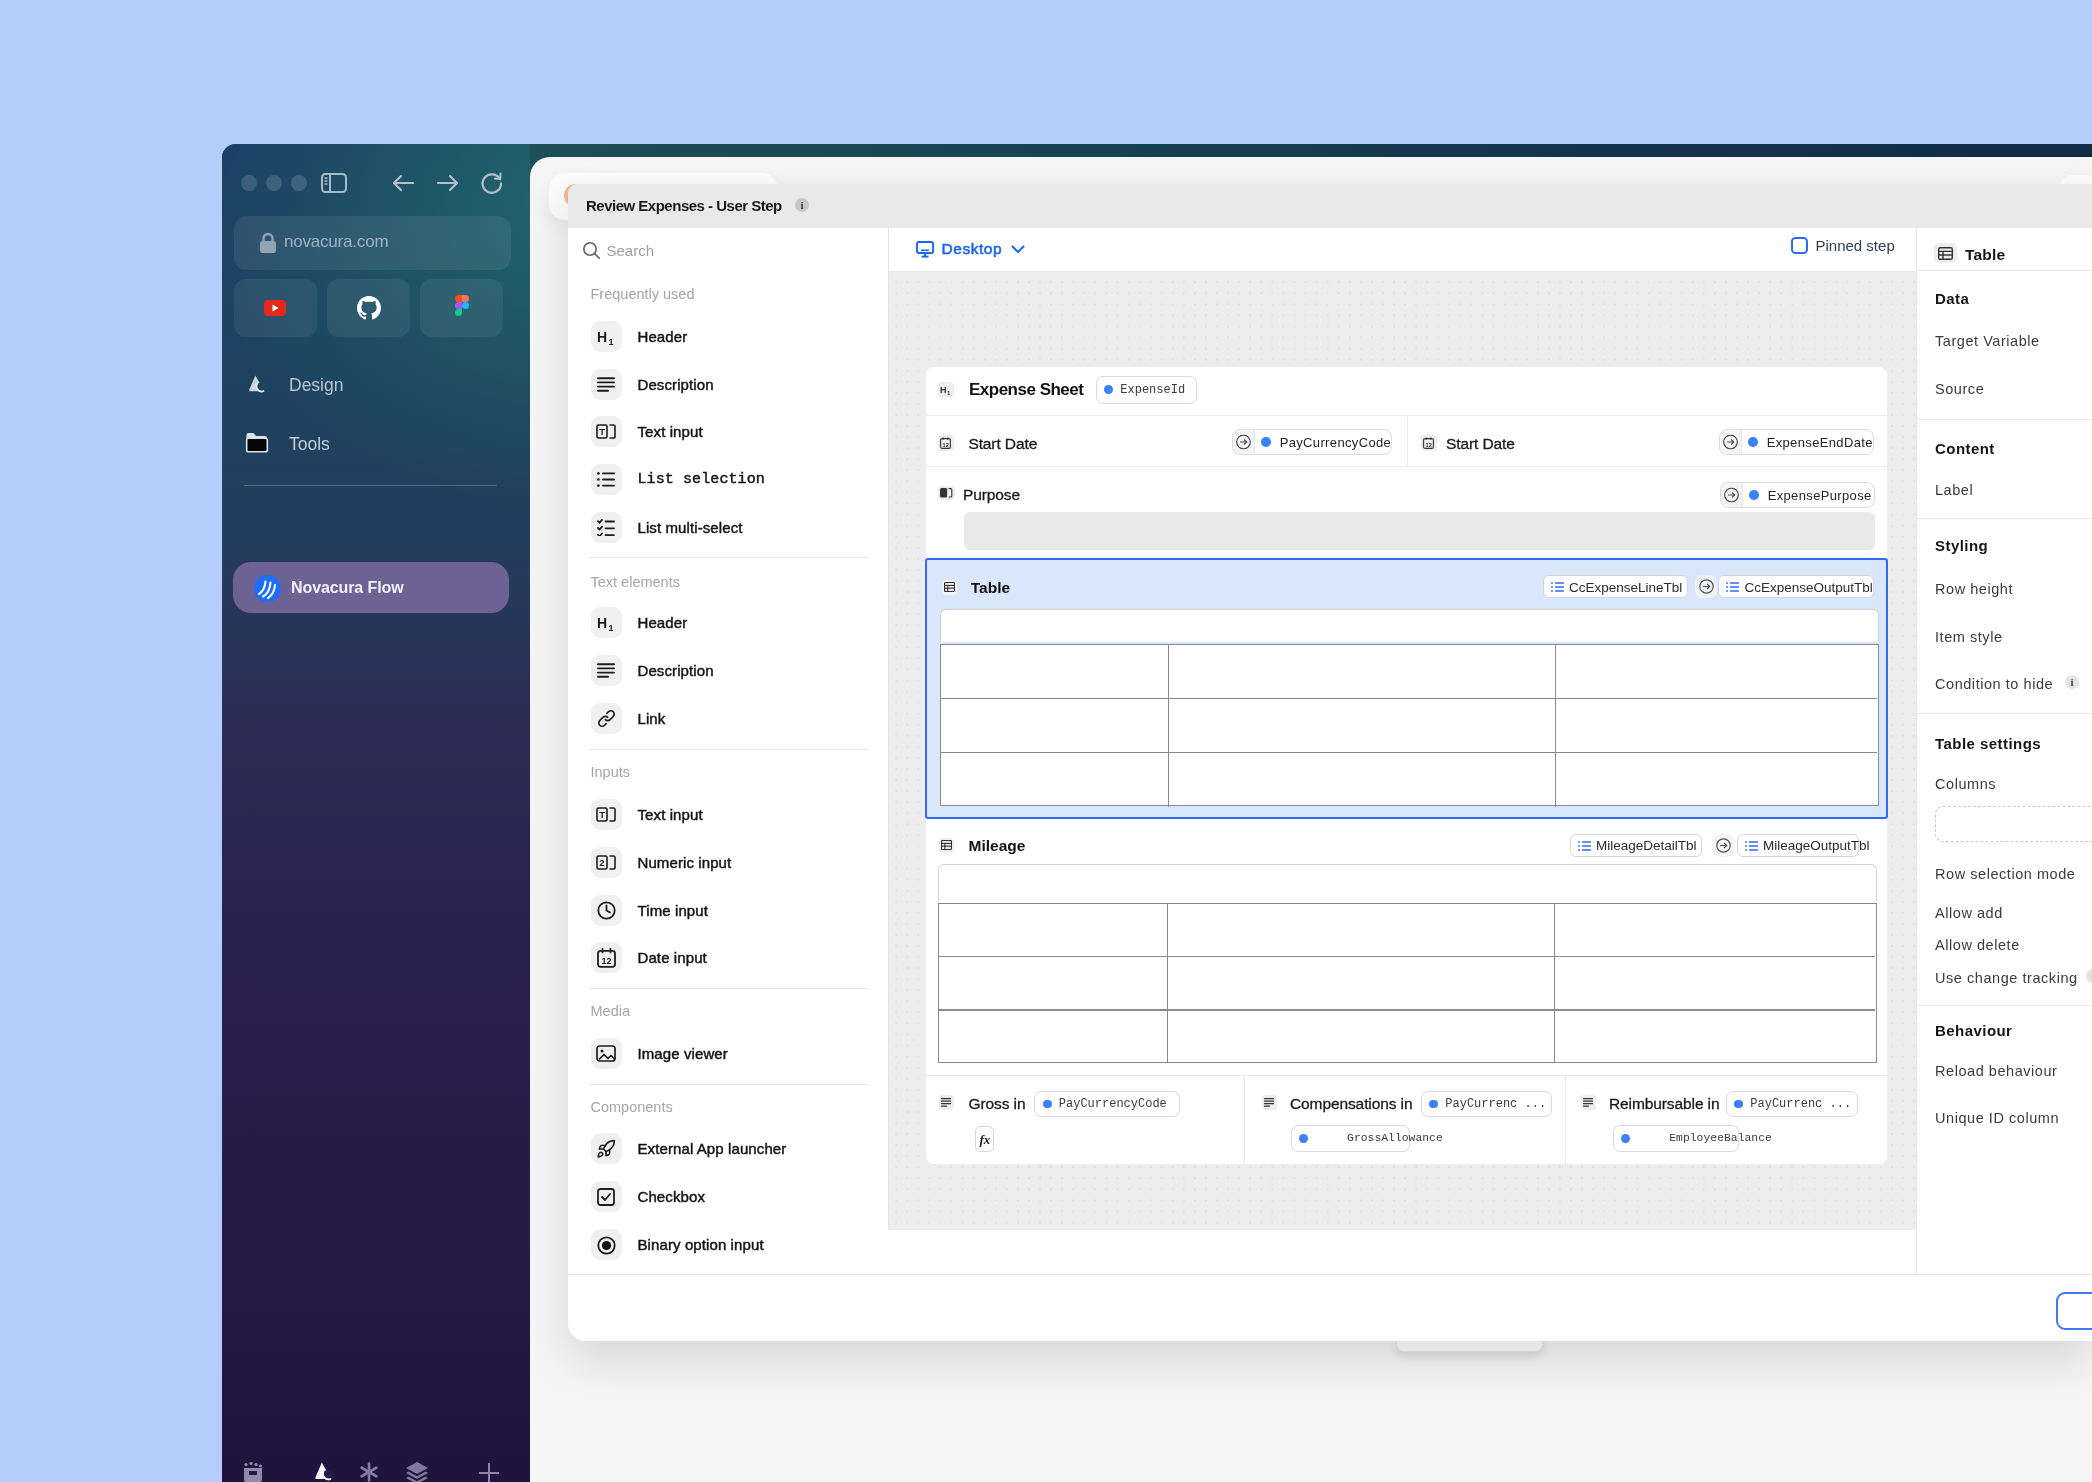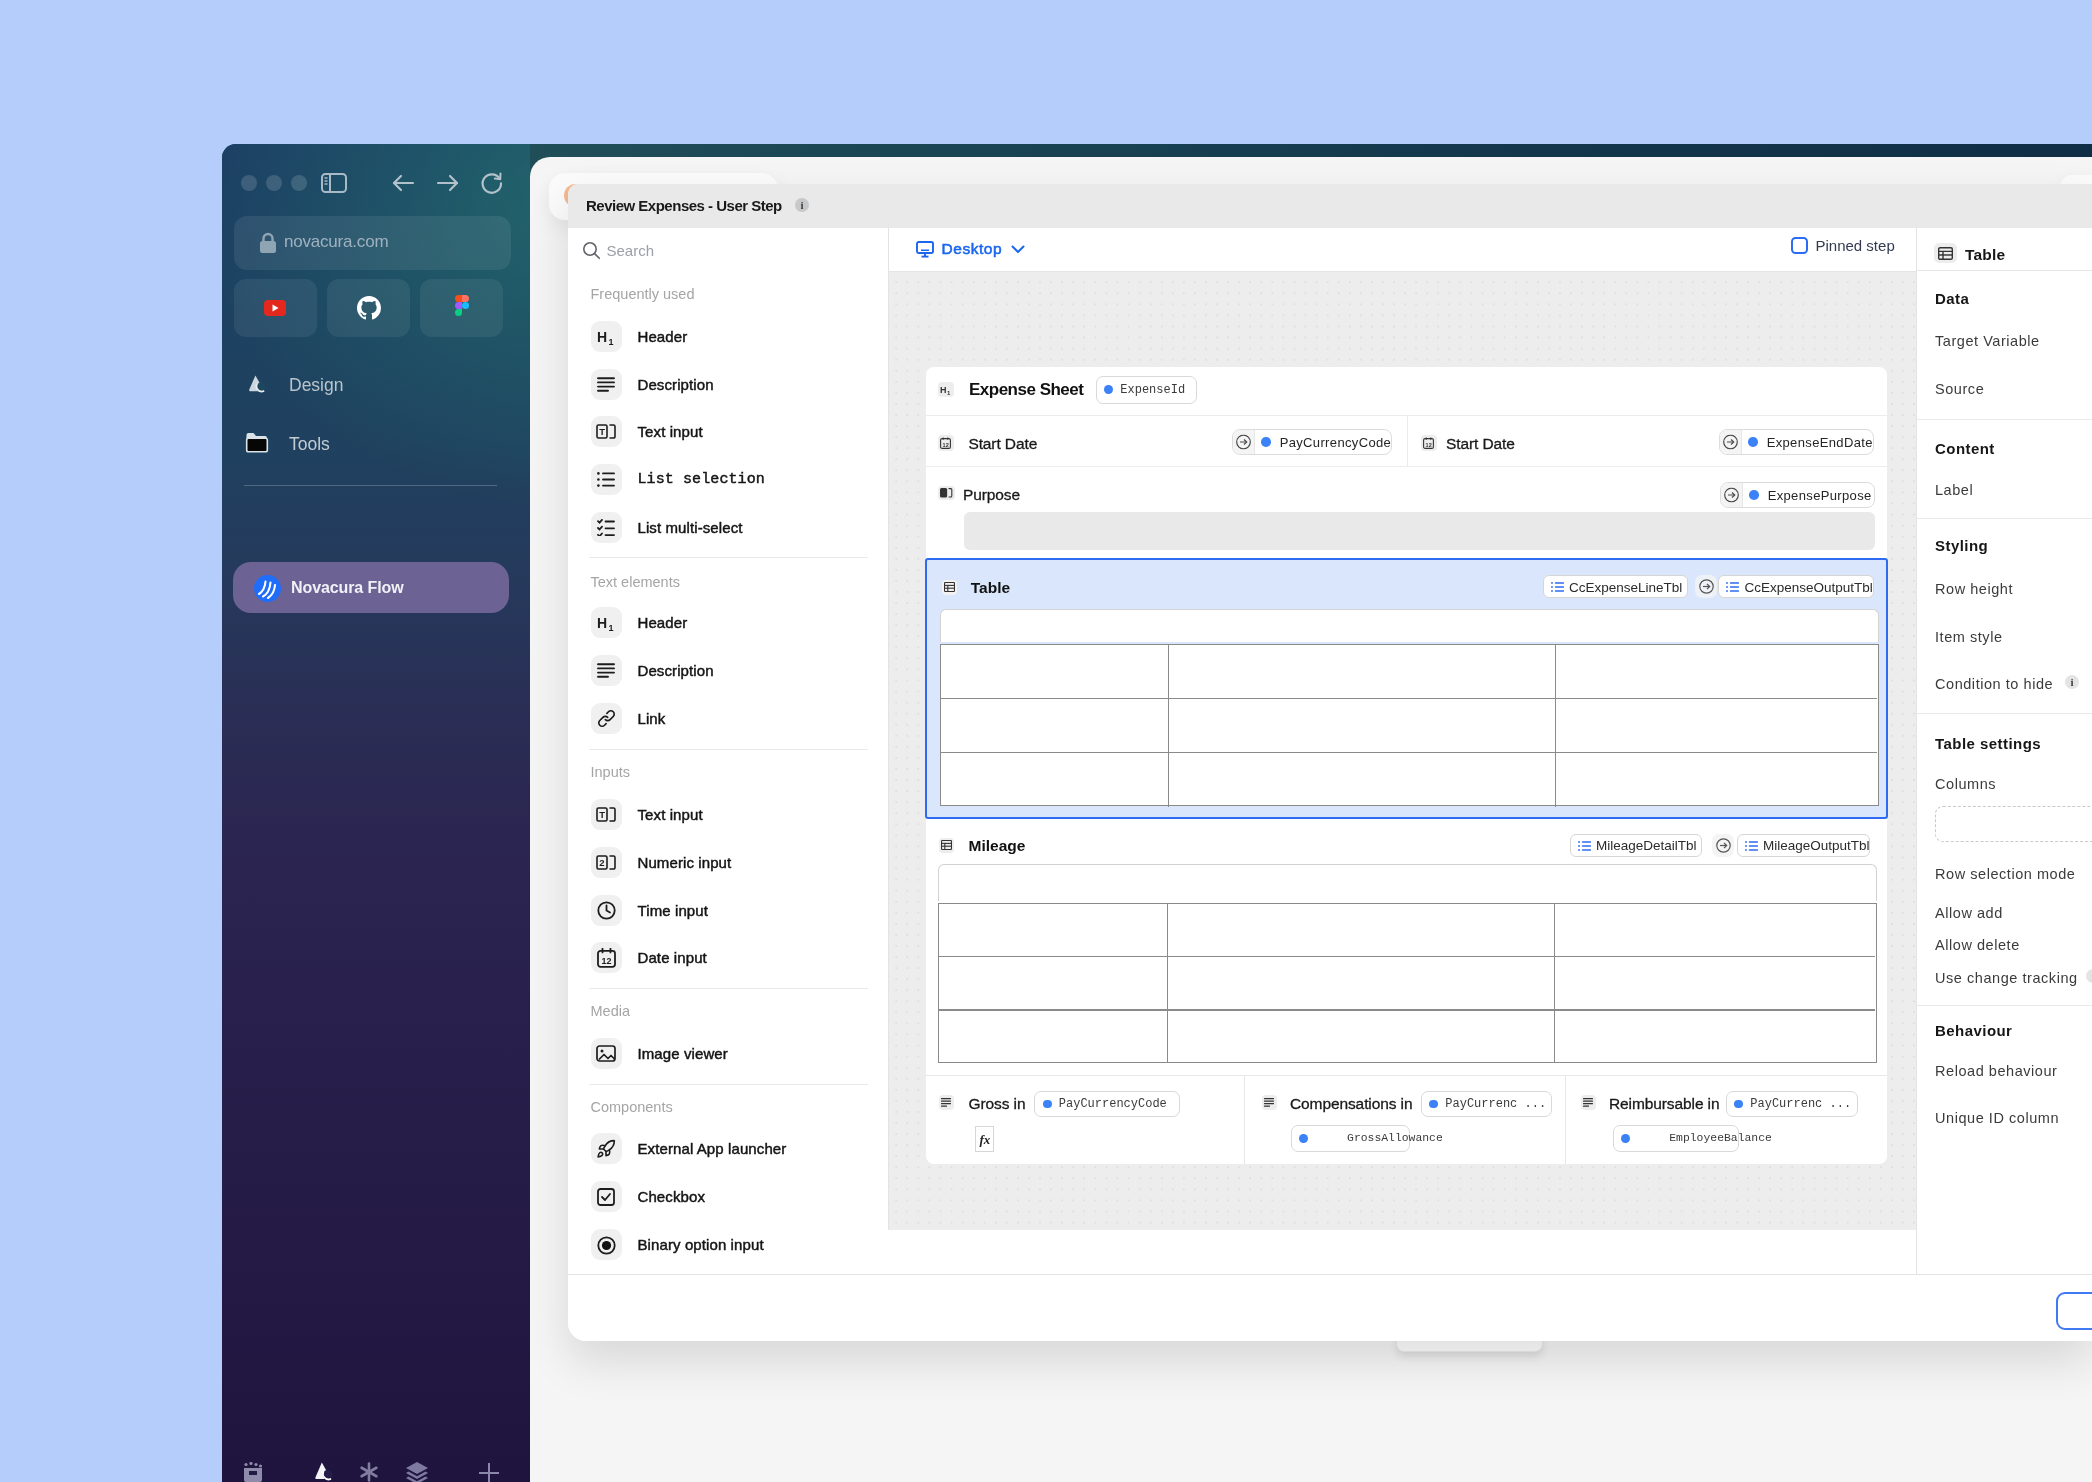--- a/index.html
+++ b/index.html
@@ -569,21 +569,21 @@
               </svg>
             <span class="t">MileageDetailTbl</span>
           </div>
           <div class="arrbox" style="left:786.1px;top:467px;width:22px;height:23px;border:none;background:#f4f4f4;">
             <svg class="arrcircle" viewBox="0 0 15 15" fill="none" stroke="#555" stroke-width="1.2">
                 <circle cx="7.5" cy="7.5" r="6.7"></circle>
                 <line x1="4" y1="7.5" x2="10.5" y2="7.5"></line>
                 <polyline points="8,5 10.7,7.5 8,10"></polyline>
               </svg>
           </div>
-          <div class="listchip" style="left:810.6px;top:467px;width:133px;height:23px;">
+          <div class="listchip" style="left:810.6px;top:467px;width:122px;height:23px;">
             <svg class="licon" width="13" height="12" viewBox="0 0 13 12" stroke="#2e6bf0" stroke-width="1.5" stroke-linecap="round">
                 <circle cx="1" cy="2" r="0.9" fill="#2e6bf0" stroke="none"></circle>
                 <circle cx="1" cy="6" r="0.9" fill="#2e6bf0" stroke="none"></circle>
                 <circle cx="1" cy="10" r="0.9" fill="#2e6bf0" stroke="none"></circle>
                 <line x1="4.5" y1="2" x2="12.5" y2="2"></line>
                 <line x1="4.5" y1="6" x2="12.5" y2="6"></line>
                 <line x1="4.5" y1="10" x2="12.5" y2="10"></line>
               </svg>
             <span class="t">MileageOutputTbl</span>
           </div>
@@ -605,21 +605,21 @@
                 <line x1="0.5" y1="3.2" x2="9.5" y2="3.2"></line>
                 <line x1="0.5" y1="5.7" x2="9.5" y2="5.7"></line>
                 <line x1="0.5" y1="8.2" x2="5.5" y2="8.2"></line>
               </svg>
           </div>
           <span class="cell-label" style="left:42.2px;top:728px;">Gross in</span>
           <div class="chip mono" style="left:108.1px;top:724.4px;width:146px;height:26.4px;">
               <span class="dot"></span>
               <span class="t">PayCurrencyCode</span>
             </div>
-          <div class="abs" style="left:48.5px;top:759px;width:19px;height:26px;border:1px solid #d6d6d6;border-radius:0;background:#fff;">
+          <div class="abs" style="left:48.5px;top:759px;width:19px;height:26px;border:1px solid #d6d6d6;border-radius:5px;background:#fff;">
             <span class="abs" style="left:3.5px;top:5px;font-family:'Liberation Serif',serif;font-style:italic;font-weight:bold;font-size:13px;color:#222;">fx</span>
           </div>
 
           <div class="icbox" style="left:335.6px;top:728px;width:15px;height:15px;">
             <svg class="abs" style="left:2.5px;top:3px;" width="10" height="9" viewBox="0 0 10 9" stroke="#333" stroke-width="1.2" stroke-linecap="round">
                 <line x1="0.5" y1="0.7" x2="9.5" y2="0.7"></line>
                 <line x1="0.5" y1="3.2" x2="9.5" y2="3.2"></line>
                 <line x1="0.5" y1="5.7" x2="9.5" y2="5.7"></line>
                 <line x1="0.5" y1="8.2" x2="5.5" y2="8.2"></line>
               </svg>

